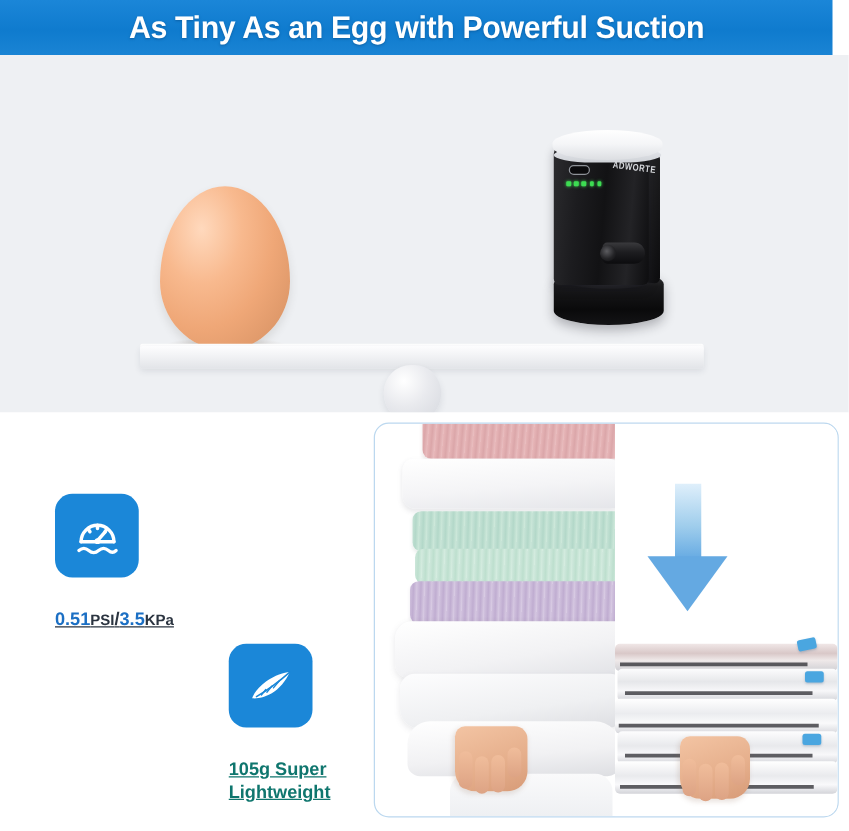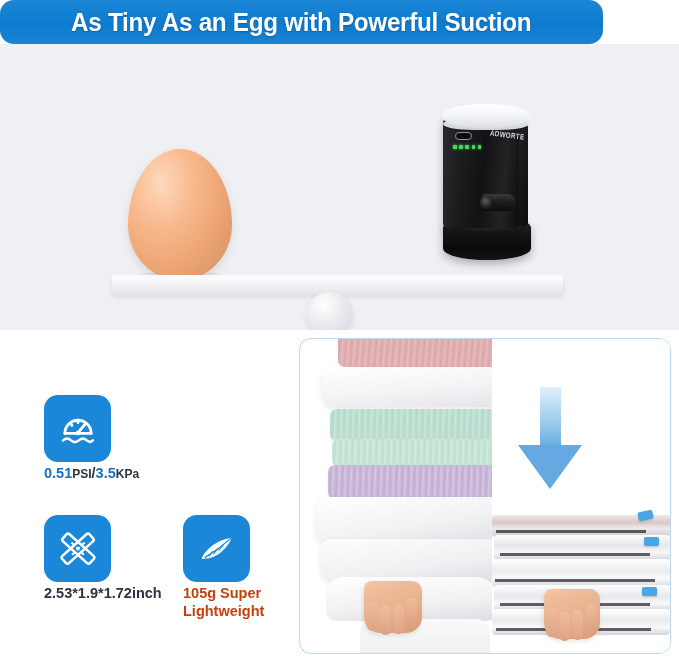--- a/index.html
+++ b/index.html
@@ -6,23 +6,23 @@
   body {
     width:679px; height:665px;
     font-family:"Liberation Sans", sans-serif;
     background:#ffffff;
     overflow:hidden;
     position:relative;
   }
 
   
   .banner {
-    position:absolute; left:0; top:0; width:603px; height:44px;
+    position:absolute; left:0; top:0; width:666px; height:44px;
     background:linear-gradient(180deg,#1b86d8 0%,#0f7bce 55%,#1a84d4 100%);
-    display:flex; align-items:center; justify-content:center;border-radius:14px;
+    display:flex; align-items:center; justify-content:center;
   }
   .banner-title {
     color:#ffffff;
     font-size:25px;
     font-weight:bold;
     letter-spacing:-0.3px;
     text-shadow:0 1px 2px rgba(0,40,80,0.35);
     white-space:nowrap;
     transform:scaleX(0.97);
   }
@@ -130,26 +130,26 @@
   
   .lower { position:absolute; left:0; top:330px; width:679px; height:335px; background:#ffffff; }
 
   .specs { position:absolute; left:0; top:0; width:300px; height:335px; }
   .spec-cell { position:absolute; }
   .spec-tile {
     width:67px; height:67px; border-radius:14px; background:#1b87d8;
     display:flex; align-items:center; justify-content:center;
   }
   .spec-label {
-    margin-top:2px; font-size:14.5px; font-weight:bold; color:#2b3440;
-    white-space:nowrap; line-height:18px;
+    margin-top:25px; font-size:14.5px; font-weight:bold; color:#2b3440;
+    white-space:nowrap; line-height:18px;text-decoration:underline;
   }
   .spec-label .b { color:#1b6fc4; }
   .spec-label .sm { font-size:12px; }
-  .spec-label.all-blue { color:#c2410c; white-space:normal; }
+  .spec-label.all-blue { color:#0f766e; white-space:normal; }
 
   
   .photo {
     position:absolute; left:299px; top:8px; width:372px; height:316px;
     border:1.6px solid #bcd8ef; border-radius:12px;
     background:#ffffff; overflow:hidden;
   }
   .photo-left { position:absolute; left:0; top:0; width:52%; height:100%; overflow:hidden; }
   .photo-right { position:absolute; left:52%; top:0; width:48%; height:100%; background:#ffffff; }
 
@@ -279,31 +279,20 @@
           <path d="M15.5 17.5l1.6 2.4M24 14v2.8M32.5 17.5l-1.6 2.4"></path>
           <path d="M7 37c3-2.6 6-2.6 9 0s6 2.6 9 0 6-2.6 9 0 5 2 7 0" stroke-width="3"></path>
         </svg>
       </div>
       <div class="spec-label">
         <span class="b">0.51</span><span class="sm">PSI</span><span>/</span><span class="b">3.5</span><span class="sm">KPa</span>
       </div>
     </div>
 
 
-    <div class="spec-cell" style="left:44px; top:185px;">
-      <div class="spec-tile">
-        <svg width="42" height="42" viewBox="0 0 48 48" fill="none" stroke="#ffffff" stroke-width="2.9" stroke-linejoin="round">
-          <rect x="3" y="18" width="42" height="11" rx="2.5" transform="rotate(-42 24 24)"></rect>
-          <rect x="3" y="18" width="42" height="11" rx="2.5" transform="rotate(42 24 24)"></rect>
-          <path d="M16.5 16.5l3.2 3.2M22 22l3.2 3.2M27.5 27.5l3.2 3.2" stroke-width="2.4"></path>
-          <path d="M31.5 16.5l-3.2 3.2M26 22l-3.2 3.2M20.5 27.5l-3.2 3.2" stroke-width="2.4"></path>
-        </svg>
-      </div>
-      <div class="spec-label">2.53*1.9*1.72inch</div>
-    </div>
 
     <div class="spec-cell" style="left:183px; top:185px;">
       <div class="spec-tile">
         <svg width="42" height="42" viewBox="0 0 48 48" fill="none">
           <path d="M41 11c-5 .5-14 3-21.5 8.5C12.5 24.5 8 30.5 6.5 35c4.5.5 11-.5 18-4.5C31 26.8 37.5 19 41 11z" fill="#ffffff"></path>
           <path d="M41 11C33 18 23 26 10.5 33.5" stroke="#1b87d8" stroke-width="1.5" stroke-linecap="round"></path>
           <path d="M20 29.5l5-6M26 25.5l5.5-6.5M15 32l4-5" stroke="#1b87d8" stroke-width="1.2" stroke-linecap="round"></path>
         </svg>
       </div>
       <div class="spec-label all-blue" style="width:108px;">105g Super Lightweight</div>

